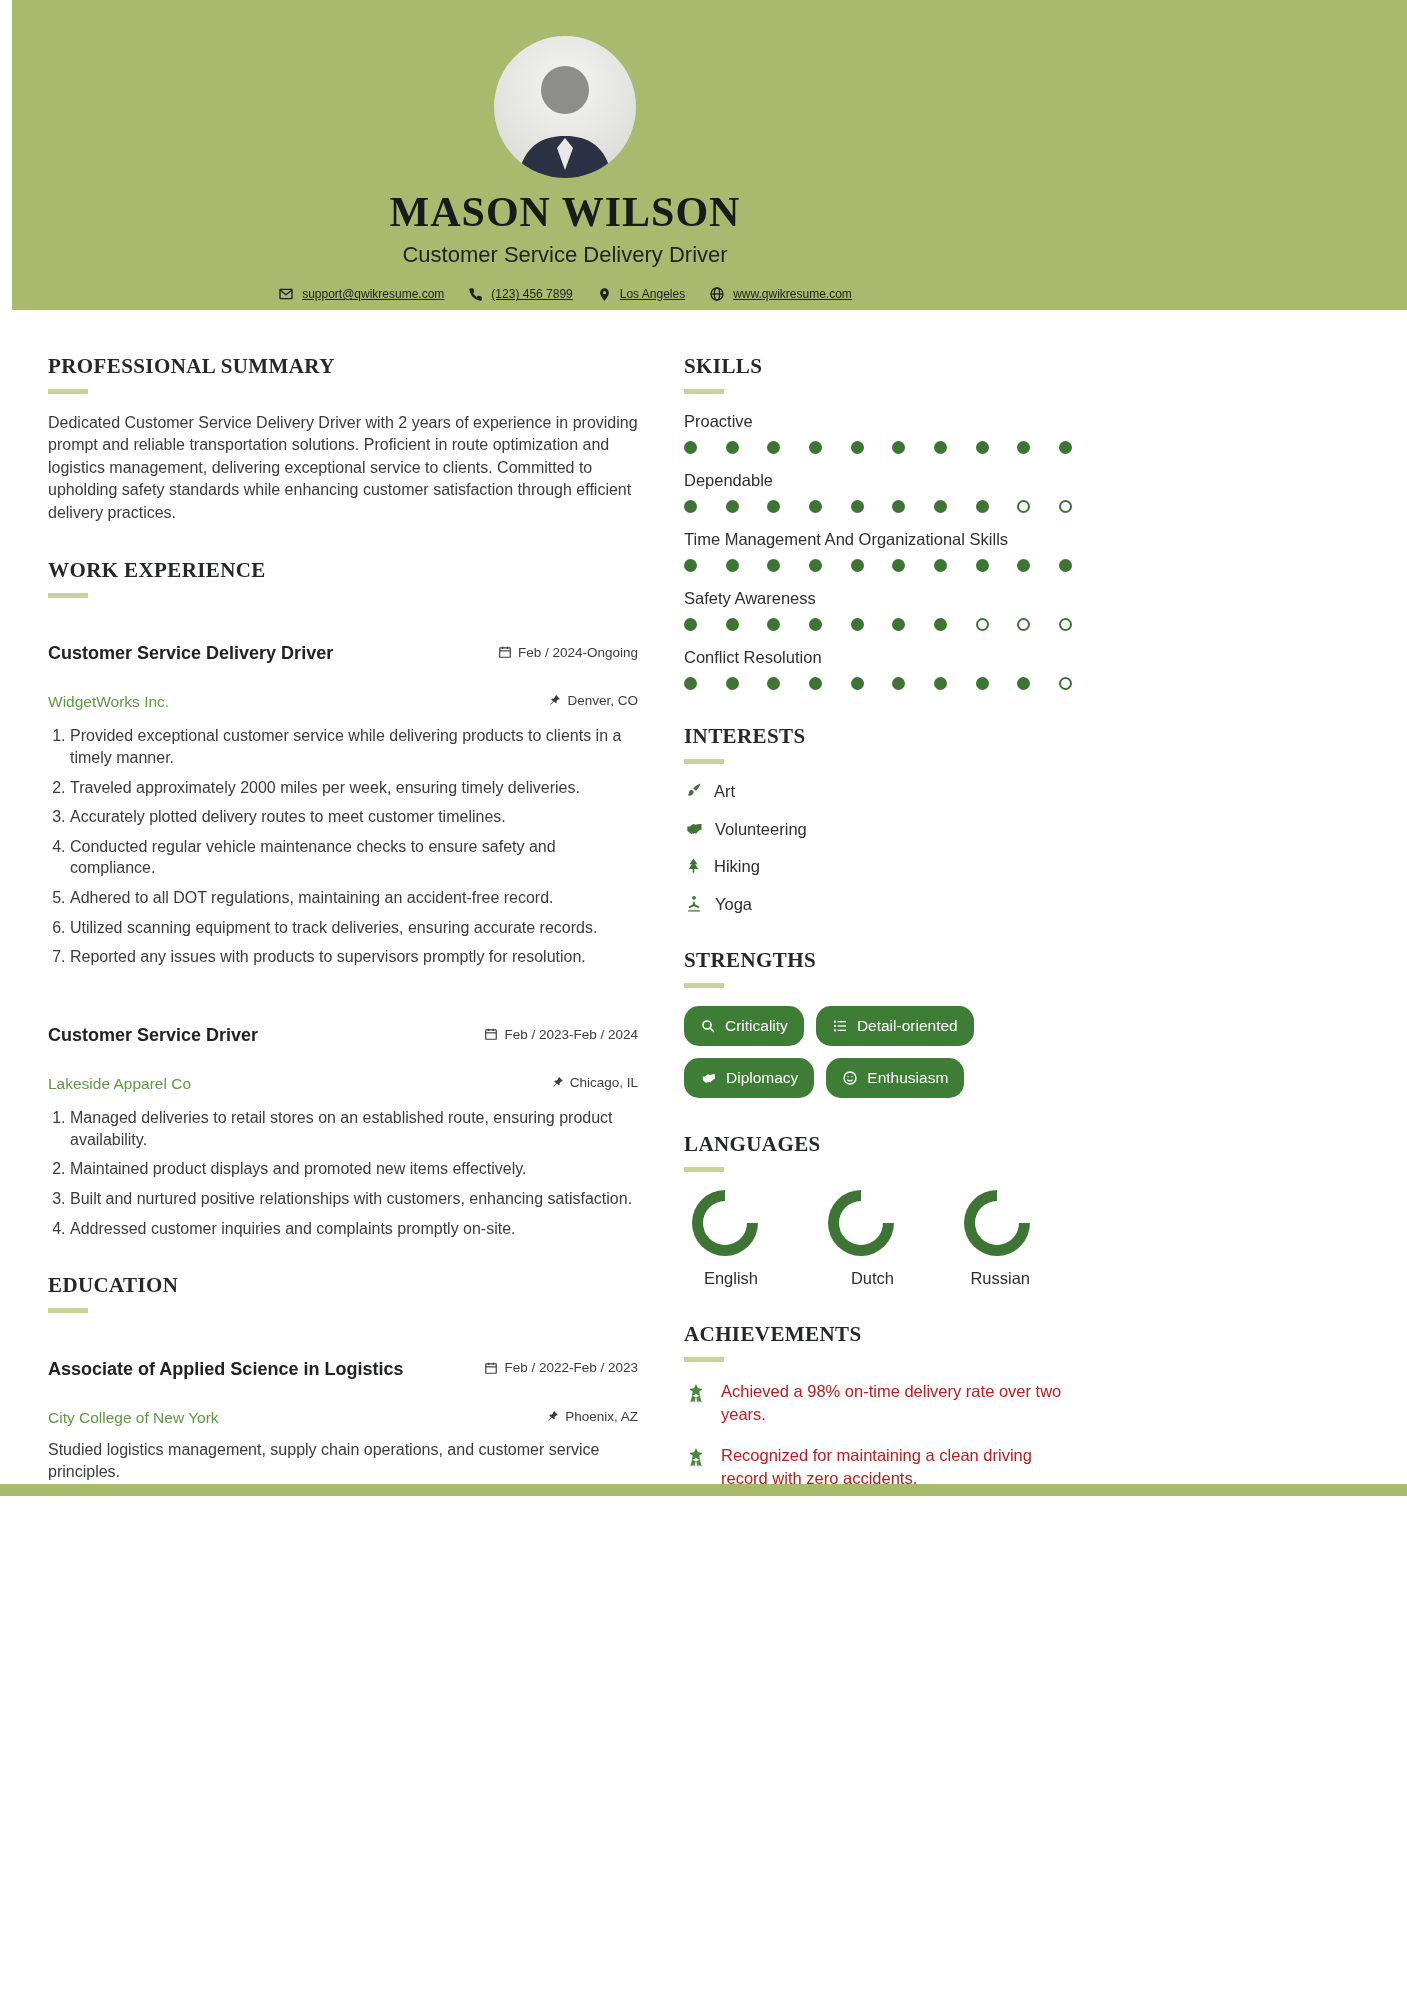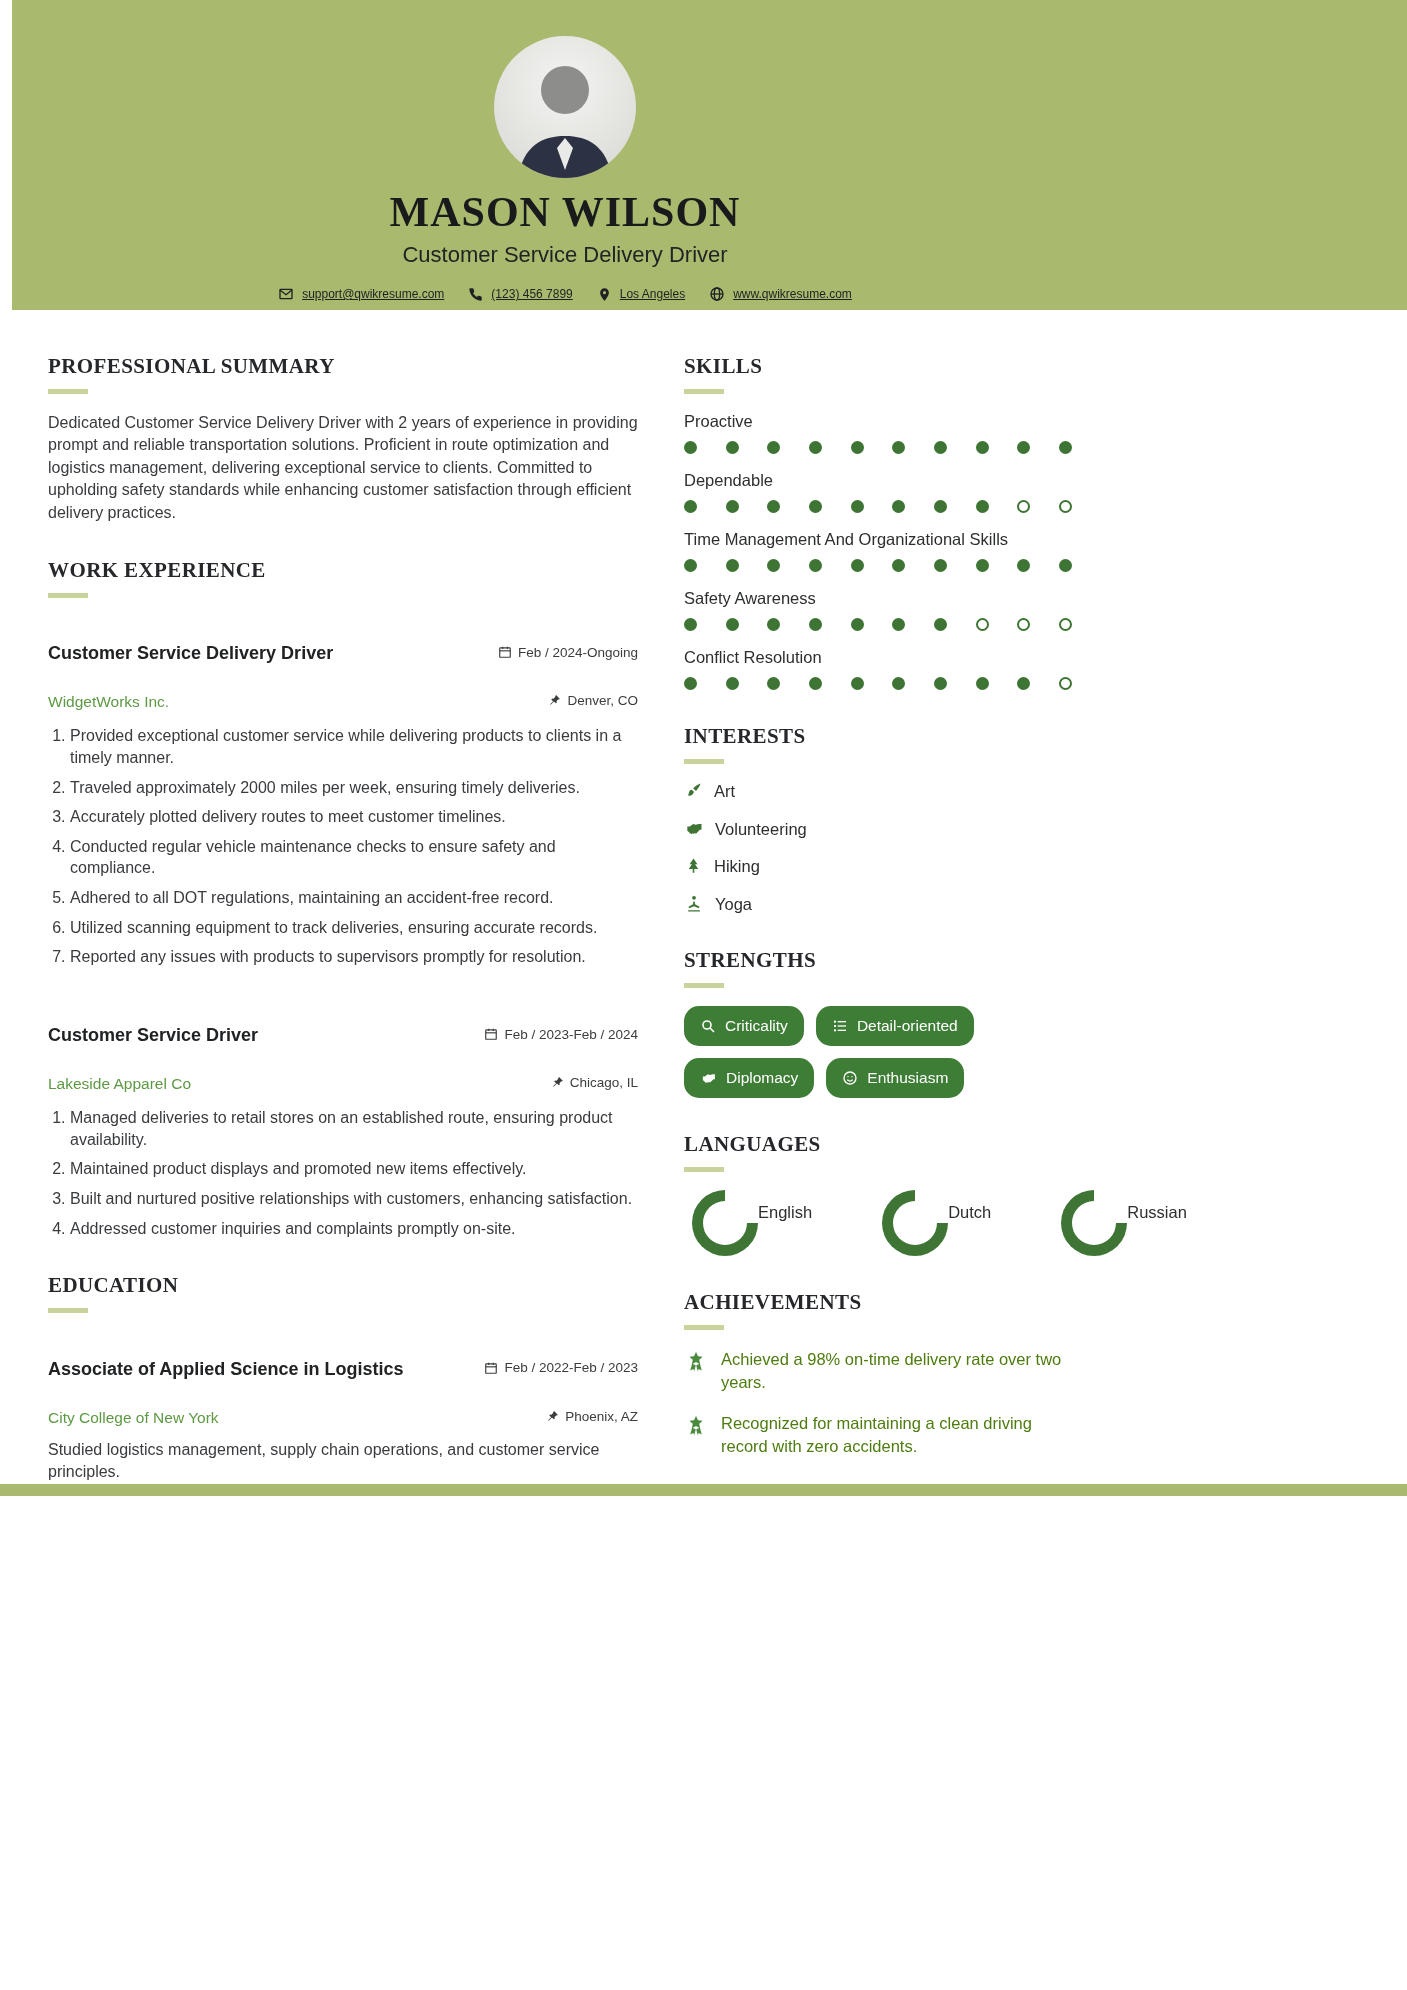--- a/index.html
+++ b/index.html
@@ -53,29 +53,29 @@
   .interest { display:flex; align-items:center; gap:11px; font-size:16.5px; color:#2c2e30; }
   .interest svg { color:var(--dot,#3e7434); flex:none; }
 
   
   .badges { display:flex; flex-wrap:wrap; gap:12px; }
   .badge { display:inline-flex; align-items:center; gap:9px; background:var(--badge,#3e7d35);
            color:#ffffff; font-size:15.5px; padding:11px 16px; border-radius:15px; }
 
   
   .langs { display:flex; gap:70px; padding-left:8px; }
-  .lang { display:flex; flex-direction:row; align-items:flex-start; }
+  .lang { display:flex; flex-direction:column; align-items:flex-end; }
   .donut { width:66px; height:66px; border-radius:50%; position:relative; }
   .donut::after { content:""; position:absolute; inset:11px; border-radius:50%; background:#ffffff; }
   .lang-label { margin-top:13px; font-size:16.5px; color:#2c2e30; }
 
   
   .ach { display:flex; gap:13px; margin-bottom:18px; }
   .ach svg { flex:none; color:#4b8a3e; margin-top:2px; }
-  .ach p { font-size:16.5px; line-height:1.4; color:#4d7c0f; }
+  .ach p { font-size:16.5px; line-height:1.4; color:#b91c1c; }
 
   
   .footer { position:absolute; top:1500px; left:50px; width:1010px;
             display:flex; justify-content:space-between; align-items:center; }
   .footer-left { display:flex; align-items:center; gap:23px; font-size:13px; color:#4a4c4e; }
   .brand-link { color:#1b1d1e; font-weight:700; text-decoration:underline; font-size:13.5px; }
   .footer-url { font-size:13.5px; color:#3b3d3f; text-decoration:none; }
 
   .bottom-strip { position:absolute; left:0; bottom:0; width:100%; height:12px; background:var(--olive,#a9ba6f); }
 </style>

